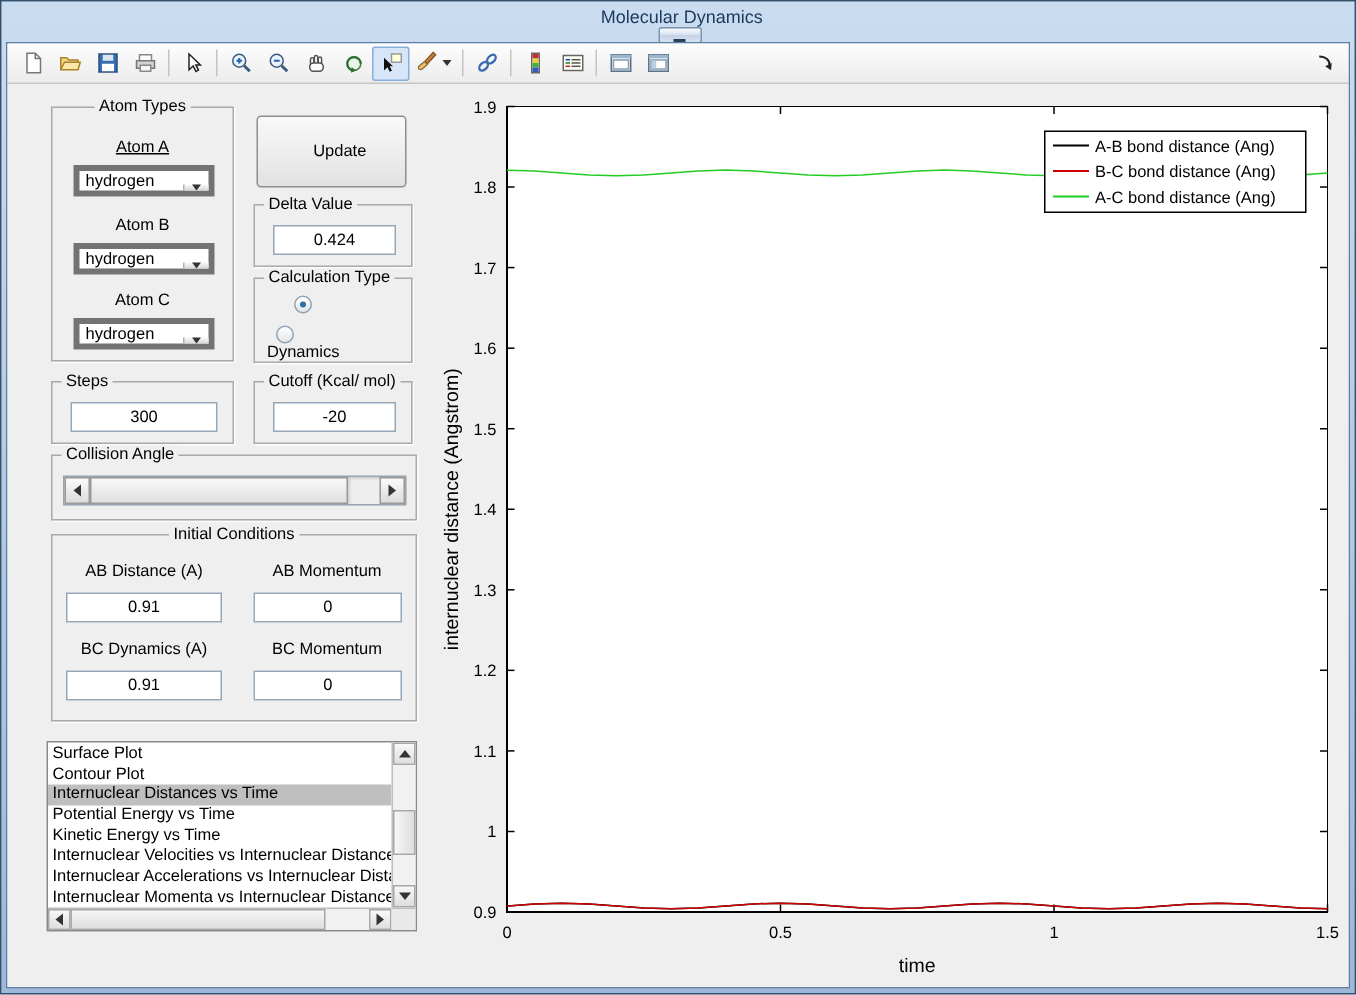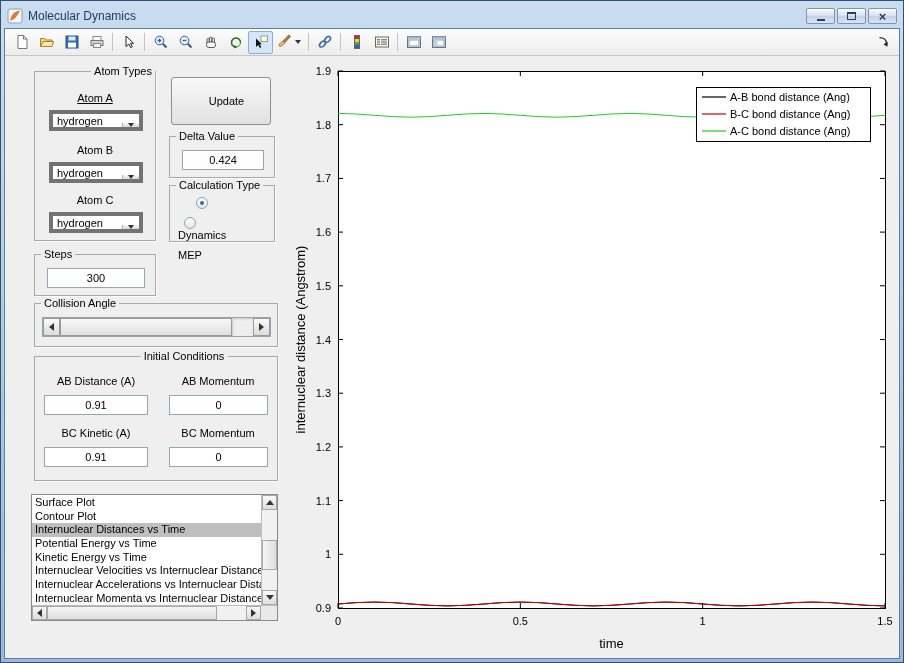--- a/index.html
+++ b/index.html
@@ -1,38 +1,38 @@
 <!DOCTYPE html>
 <html><head>
 <meta charset="utf-8">
 <style>
   *{margin:0;padding:0;box-sizing:border-box;}
   html,body{width:904px;height:663px;overflow:hidden;font-family:"Liberation Sans",sans-serif;}
   .window{position:absolute;left:0;top:0;width:904px;height:663px;border:1px solid #30506e;
           background:linear-gradient(#cadcf0,#9db8d8);padding:3px;display:flex;flex-direction:column;}
-  .titlebar{height:24px;display:flex;align-items:center;padding:0 3px;}
+  .titlebar{height:24px;display:flex;align-items:center;padding:0 3px;flex-direction:column;}
   .titlebar .title{font-size:12px;color:#1b3a5c;margin-left:5px;flex:1;white-space:nowrap;}
   .winbtn{width:29px;height:16px;border:1px solid #7f94ad;border-radius:2px;margin-left:2px;
           background:linear-gradient(#fcfdfe,#d6e0ee 49%,#c2d1e5 50%,#dae4f1);
           display:flex;align-items:center;justify-content:center;color:#26415f;}
   .glyph-min{display:block;width:8px;height:2px;background:#26415f;margin-top:7px;}
   .glyph-max{display:block;width:9px;height:8px;border:1px solid #26415f;border-top-width:2px;}
   .glyph-close{font-size:13px;font-weight:bold;line-height:1;}
   .inner{flex:1;border:1px solid #5d7fa6;background:#efefef;display:flex;flex-direction:column;}
   .toolbar{height:27px;background:linear-gradient(#fdfdfd,#ececec);border-bottom:1px solid #c6c6c6;
            display:flex;align-items:center;padding:0 4px;}
   .tbtn{width:25px;height:23px;display:flex;align-items:center;justify-content:center;border:1px solid transparent;border-radius:2px;}
   .tbtn.wide{width:32px;}
   .tbtn.active{background:#d6e6f8;border-color:#86aede;}
   .tsep{width:1px;height:18px;background:#c4c4c4;margin:0 3px;}
   .caret{width:0;height:0;border-left:3.5px solid transparent;border-right:3.5px solid transparent;border-top:4px solid #333;}
   .content{flex:1;position:relative;background:#efefef;}
   .gbox{position:absolute;border:1px solid #a9a9a9;box-shadow:1px 1px 0 rgba(255,255,255,.85);}
   .gtitle{position:absolute;top:-7px;font-size:11px;background:#efefef;padding:0 3px;white-space:nowrap;color:#000;}
-  .gbox.centered>.gtitle{left:50%;transform:translateX(-50%);margin-left:28px;}
+  .gbox.centered>.gtitle{left:50%;transform:translateX(-50%);}
   .gbox.lefted>.gtitle{left:6px;}
   .flabel{position:absolute;font-size:11px;color:#000;white-space:nowrap;}
   .center-lab{text-align:center;}
   .edit{position:absolute;background:#fff;border:1px solid #94a7b8;font-size:11px;
         display:flex;align-items:center;justify-content:center;}
   .dropdown{position:absolute;height:21px;background:#fff;border:4px solid #737373;display:flex;align-items:flex-end;}
   .dtext{flex:1;font-size:11px;display:flex;align-items:center;padding-left:4px;}
   .dbtn{width:17px;background:linear-gradient(#f8f8f8,#d8d8d8);border-left:1px solid #b0b0b0;
         display:flex;align-items:center;justify-content:center;}
   .button{position:absolute;background:linear-gradient(#f9f9f9,#e2e2e2);border:1px solid #8e8e8e;border-radius:3px;
@@ -265,20 +265,24 @@
           <span class="radio"></span>
           <span>MEP</span>
         </div>
       </div>
 
       <div class="gbox lefted" style="left:29px;top:198px;width:122px;height:42px;">
         <span class="gtitle">Steps</span>
         <div class="edit" style="left:12px;top:13px;width:98px;height:20px;">300</div>
       </div>
 
+      <div class="gbox lefted" style="left:164px;top:198px;width:106px;height:42px;">
+        <span class="gtitle">Cutoff (Kcal/ mol)</span>
+        <div class="edit" style="left:12px;top:13px;width:82px;height:20px;">-20</div>
+      </div>
 
       <div class="gbox lefted" style="left:29px;top:247px;width:244px;height:44px;">
         <span class="gtitle">Collision Angle</span>
         <div class="slider" style="left:7px;top:13px;width:229px;">
           <span class="sbtn">
               <span class="tri-l"></span>
             </span>
           <span class="sthumb"></span>
           <span class="strack"></span>
           <span class="sbtn">
@@ -286,21 +290,21 @@
             </span>
         </div>
       </div>
 
       <div class="gbox centered" style="left:29px;top:300px;width:244px;height:125px;">
         <span class="gtitle">Initial Conditions</span>
         <div class="flabel center-lab" style="left:0;top:18px;width:122px;">AB Distance (A)</div>
         <div class="flabel center-lab" style="left:122px;top:18px;width:122px;">AB Momentum</div>
         <div class="edit" style="left:9px;top:38px;width:104px;height:20px;">0.91</div>
         <div class="edit" style="left:134px;top:38px;width:99px;height:20px;">0</div>
-        <div class="flabel center-lab" style="left:0;top:70px;width:122px;">BC Kinetic (A)</div>
+        <div class="flabel center-lab" style="left:0;top:70px;width:122px;">BC Dynamics (A)</div>
         <div class="flabel center-lab" style="left:122px;top:70px;width:122px;">BC Momentum</div>
         <div class="edit" style="left:9px;top:90px;width:104px;height:20px;">0.91</div>
         <div class="edit" style="left:134px;top:90px;width:99px;height:20px;">0</div>
       </div>
 
       <div class="listbox" style="left:26px;top:438px;width:247px;height:127px;">
         <div class="litems" style="margin-bottom:15px;">
           <div class="litem">Surface Plot</div>
           <div class="litem">Contour Plot</div>
           <div class="litem selected">Internuclear Distances vs Time</div>

